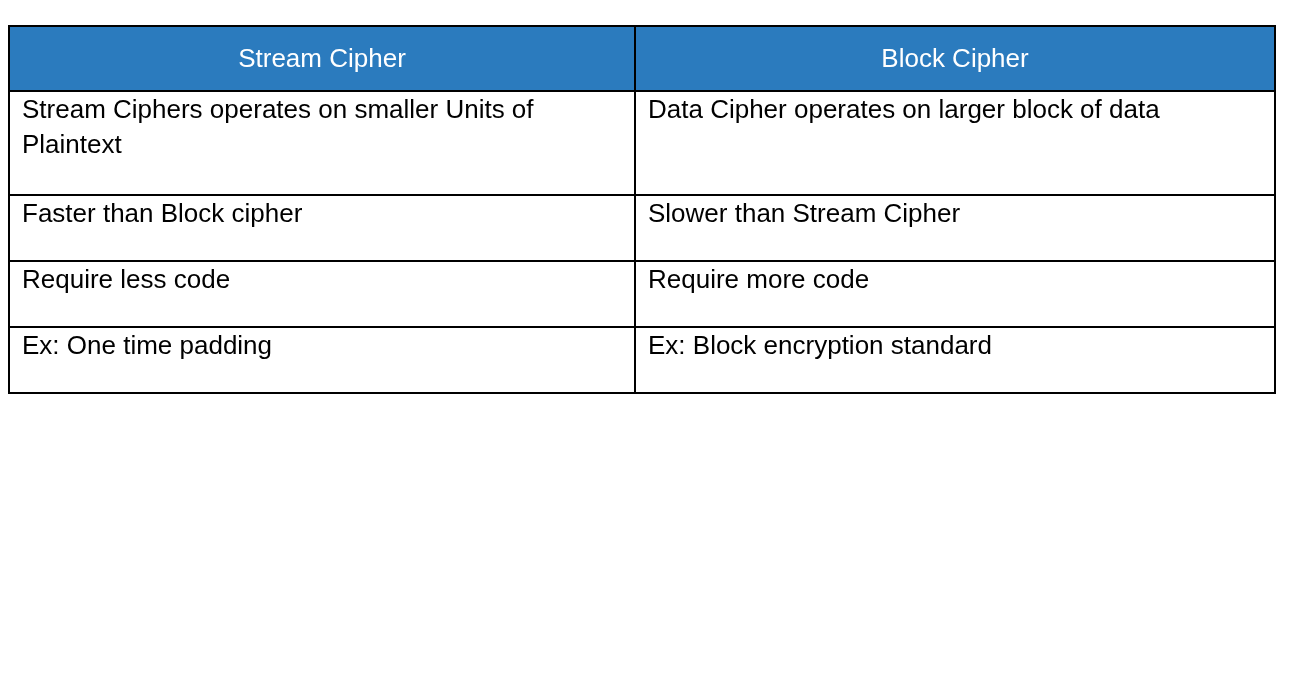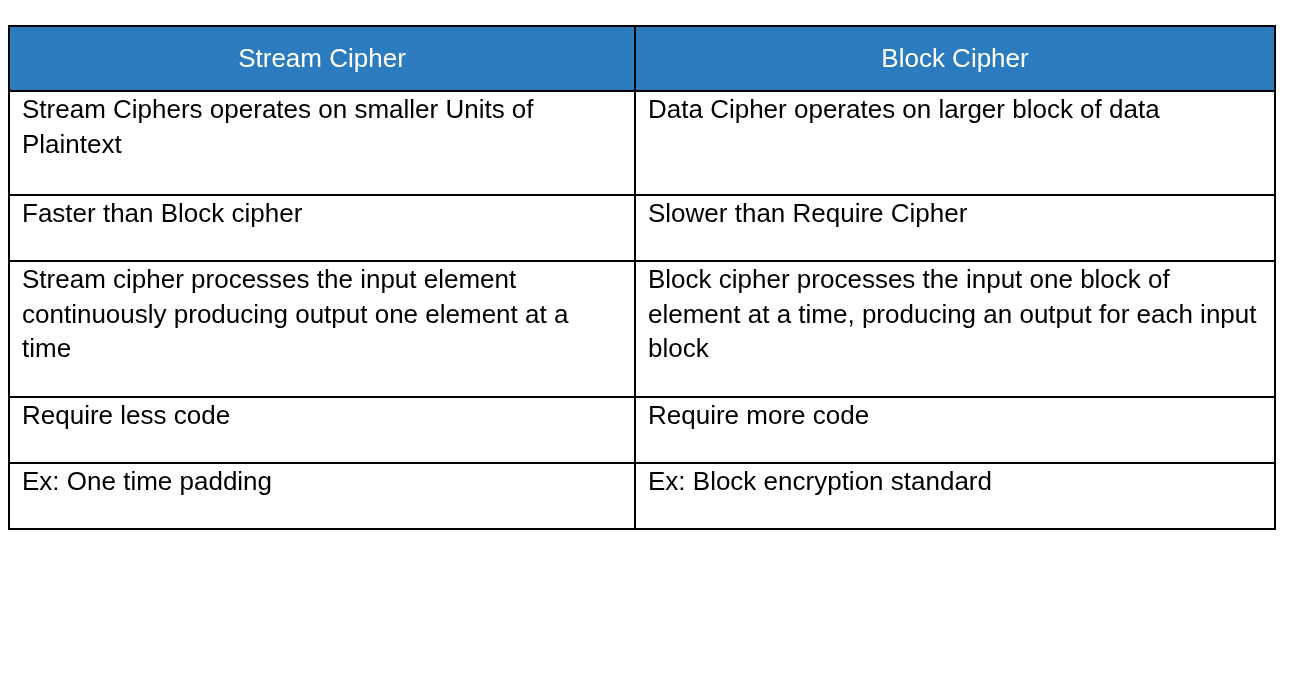--- a/index.html
+++ b/index.html
@@ -80,25 +80,21 @@
       </tr>
     </thead>
 
     <tbody>
       <tr class="row-h2">
         <td>Stream Ciphers operates on smaller Units of Plaintext</td>
         <td>Data Cipher operates on larger block of data</td>
       </tr>
       <tr class="row-h1">
         <td>Faster than Block cipher</td>
-        <td>Slower than Require Cipher</td>
-      </tr>
-      <tr class="row-h3">
-        <td>Stream cipher processes the input element continuously producing output one element at a time</td>
-        <td>Block cipher processes the input one block of element at a time, producing an output for each input block</td>
+        <td>Slower than Stream Cipher</td>
       </tr>
       <tr class="row-h1">
         <td>Require less code</td>
         <td>Require more code</td>
       </tr>
       <tr class="row-h1">
         <td>Ex: One time padding</td>
         <td>Ex: Block encryption standard</td>
       </tr>
     </tbody>

